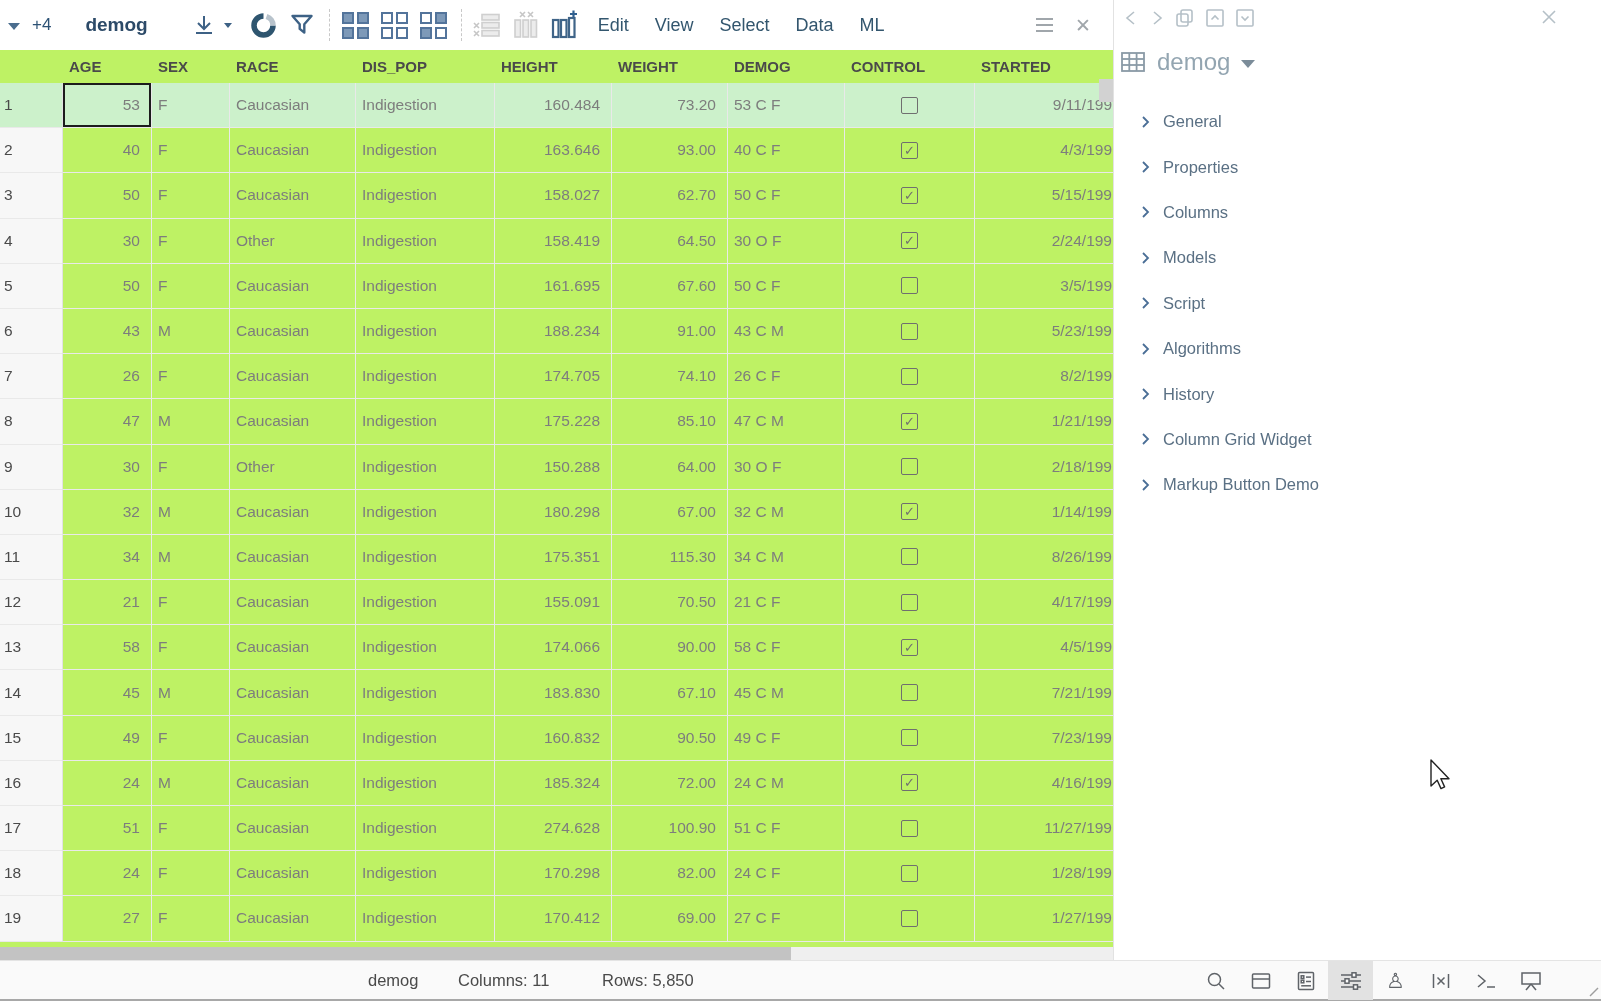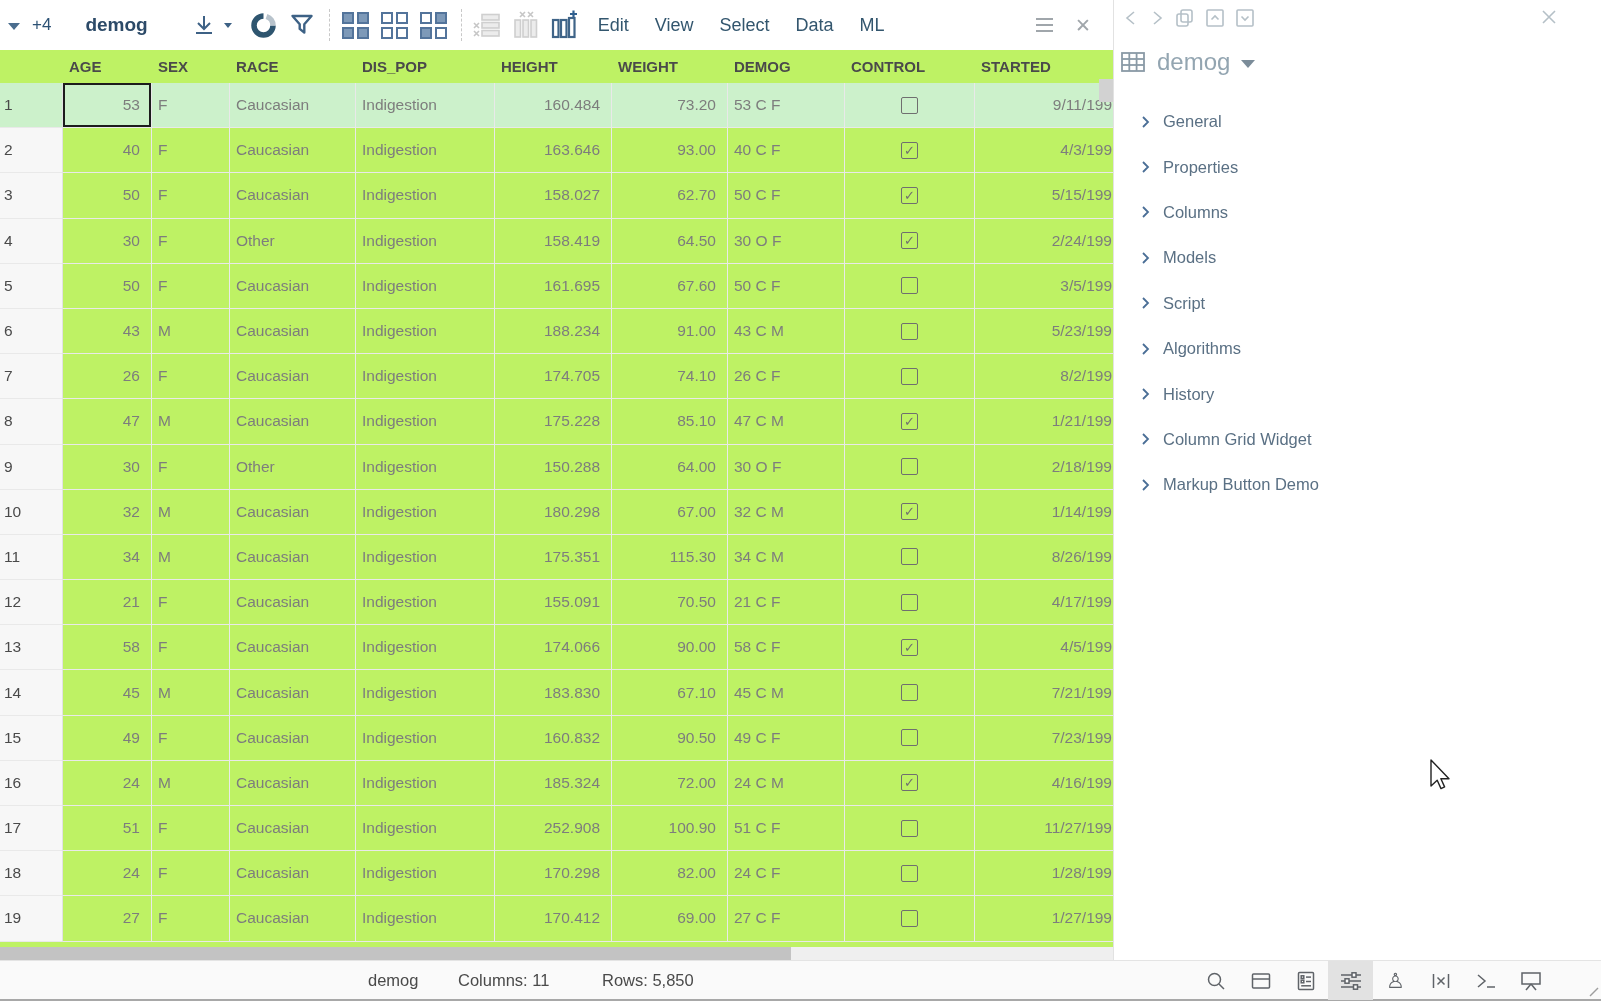--- a/index.html
+++ b/index.html
@@ -437,21 +437,21 @@
             <span class="chk">✓</span>
           </div>
           <div class="cell started w-sta">4/16/199</div>
         </div>
         <div class="grow drow">
           <div class="cell c-rownum w-rh">17</div>
           <div class="cell num w-age">51</div>
           <div class="cell txt w-sex">F</div>
           <div class="cell txt w-race">Caucasian</div>
           <div class="cell txt w-dis">Indigestion</div>
-          <div class="cell num w-hgt">252.908</div>
+          <div class="cell num w-hgt">274.628</div>
           <div class="cell num w-wgt">100.90</div>
           <div class="cell txt w-dem">51 C F</div>
           <div class="cell ctr w-ctl">
             <span class="chk"></span>
           </div>
           <div class="cell started w-sta">11/27/199</div>
         </div>
         <div class="grow drow">
           <div class="cell c-rownum w-rh">18</div>
           <div class="cell num w-age">24</div>

